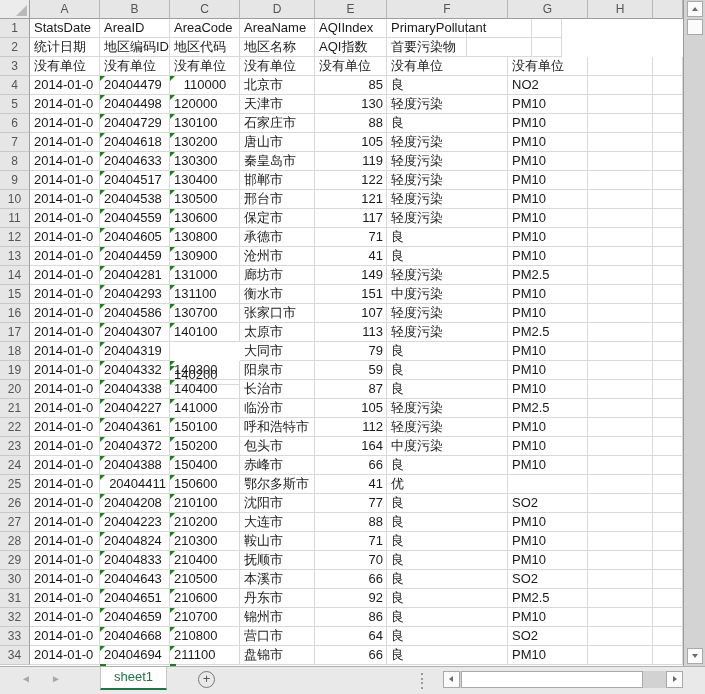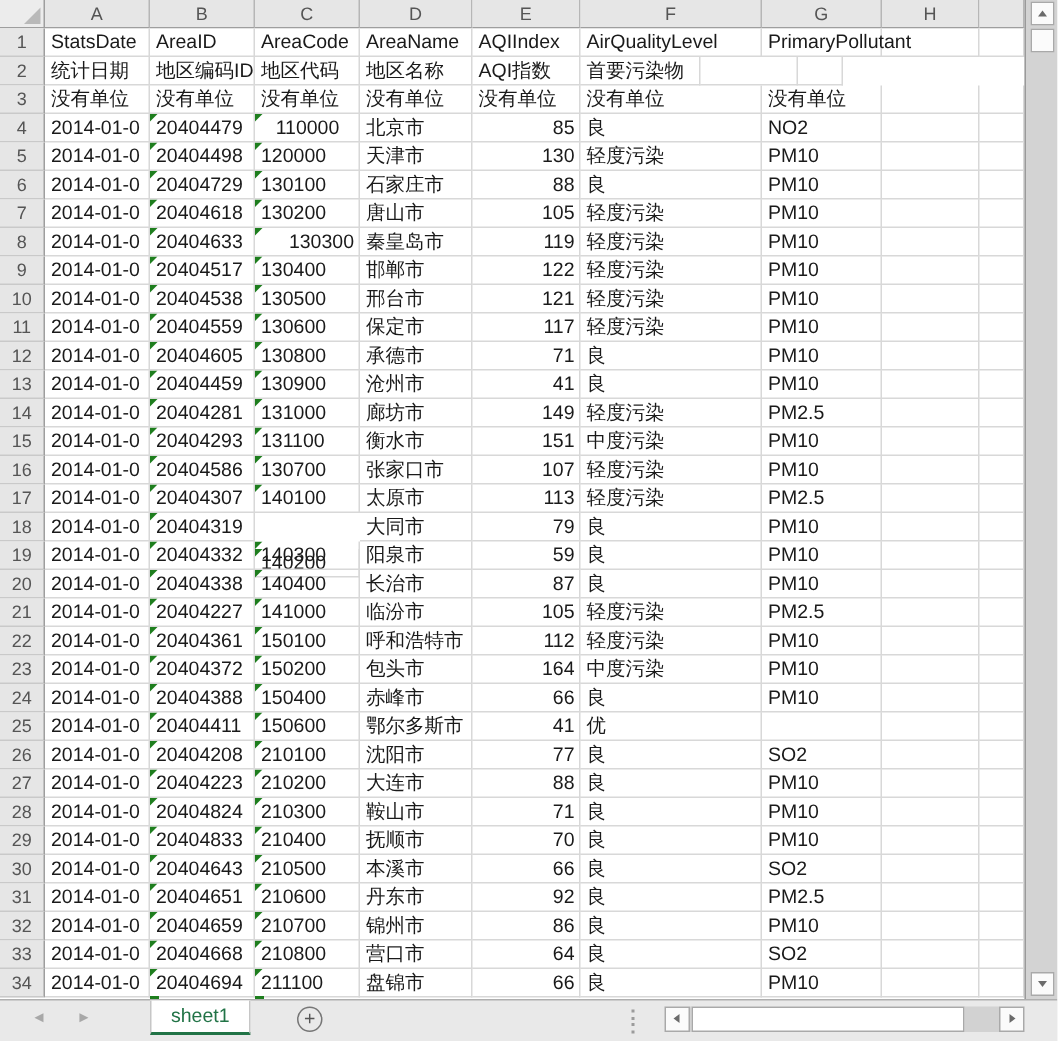--- a/index.html
+++ b/index.html
@@ -116,21 +116,20 @@
     </div>
 
   <div id="rows">
       <div class="row">
         <div class="rownum">1</div>
         <div class="cell" style="width: 70px;">StatsDate</div>
         <div class="cell" style="width: 70px;">AreaID</div>
         <div class="cell" style="width: 70px;">AreaCode</div>
         <div class="cell" style="width: 75px;">AreaName</div>
         <div class="cell" style="width: 72px;">AQIIndex</div>
-        <div class="cell" style="width: 121px;">AirQualityLevel</div>
         <div class="cell spill" style="width: 80px;">PrimaryPollutant</div>
         <div class="cell" style="width: 65px;"></div>
         <div class="cell" style="width: 30px;"></div>
       </div>
       <div class="row">
         <div class="rownum">2</div>
         <div class="cell" style="width: 70px;">统计日期</div>
         <div class="cell" style="width: 70px;">地区编码ID</div>
         <div class="cell" style="width: 70px;">地区代码</div>
         <div class="cell" style="width: 75px;">地区名称</div>
@@ -196,21 +195,21 @@
         <div class="cell num" style="width: 72px;">105</div>
         <div class="cell" style="width: 121px;">轻度污染</div>
         <div class="cell spill" style="width: 80px;">PM10</div>
         <div class="cell" style="width: 65px;"></div>
         <div class="cell" style="width: 30px;"></div>
       </div>
       <div class="row">
         <div class="rownum">8</div>
         <div class="cell" style="width: 70px;">2014-01-0</div>
         <div class="cell" style="width: 70px;"><span class="tri"></span>20404633</div>
-        <div class="cell" style="width: 70px; text-align: right;"><span class="tri"></span>130300</div>
+        <div class="cell" style="width: 70px;"><span class="tri"></span>130300</div>
         <div class="cell" style="width: 75px;">秦皇岛市</div>
         <div class="cell num" style="width: 72px;">119</div>
         <div class="cell" style="width: 121px;">轻度污染</div>
         <div class="cell spill" style="width: 80px;">PM10</div>
         <div class="cell" style="width: 65px;"></div>
         <div class="cell" style="width: 30px;"></div>
       </div>
       <div class="row">
         <div class="rownum">9</div>
         <div class="cell" style="width: 70px;">2014-01-0</div>
@@ -399,21 +398,21 @@
         <div class="cell" style="width: 75px;">赤峰市</div>
         <div class="cell num" style="width: 72px;">66</div>
         <div class="cell" style="width: 121px;">良</div>
         <div class="cell spill" style="width: 80px;">PM10</div>
         <div class="cell" style="width: 65px;"></div>
         <div class="cell" style="width: 30px;"></div>
       </div>
       <div class="row">
         <div class="rownum">25</div>
         <div class="cell" style="width: 70px;">2014-01-0</div>
-        <div class="cell" style="width: 70px;"><span class="tri"></span>20404411</div>
+        <div class="cell" style="width: 70px; text-align: right;"><span class="tri"></span>20404411</div>
         <div class="cell" style="width: 70px;"><span class="tri"></span>150600</div>
         <div class="cell" style="width: 75px;">鄂尔多斯市</div>
         <div class="cell num" style="width: 72px;">41</div>
         <div class="cell" style="width: 121px;">优</div>
         <div class="cell spill" style="width: 80px;"></div>
         <div class="cell" style="width: 65px;"></div>
         <div class="cell" style="width: 30px;"></div>
       </div>
       <div class="row">
         <div class="rownum">26</div>

